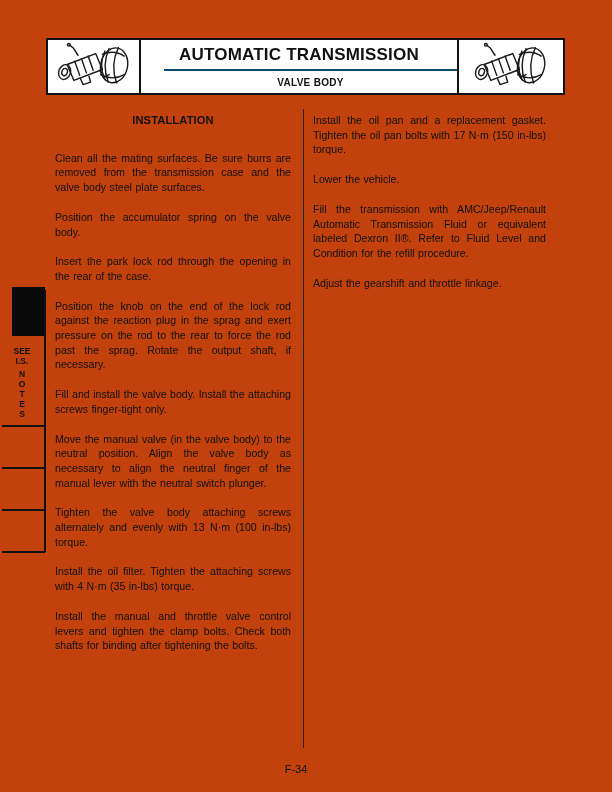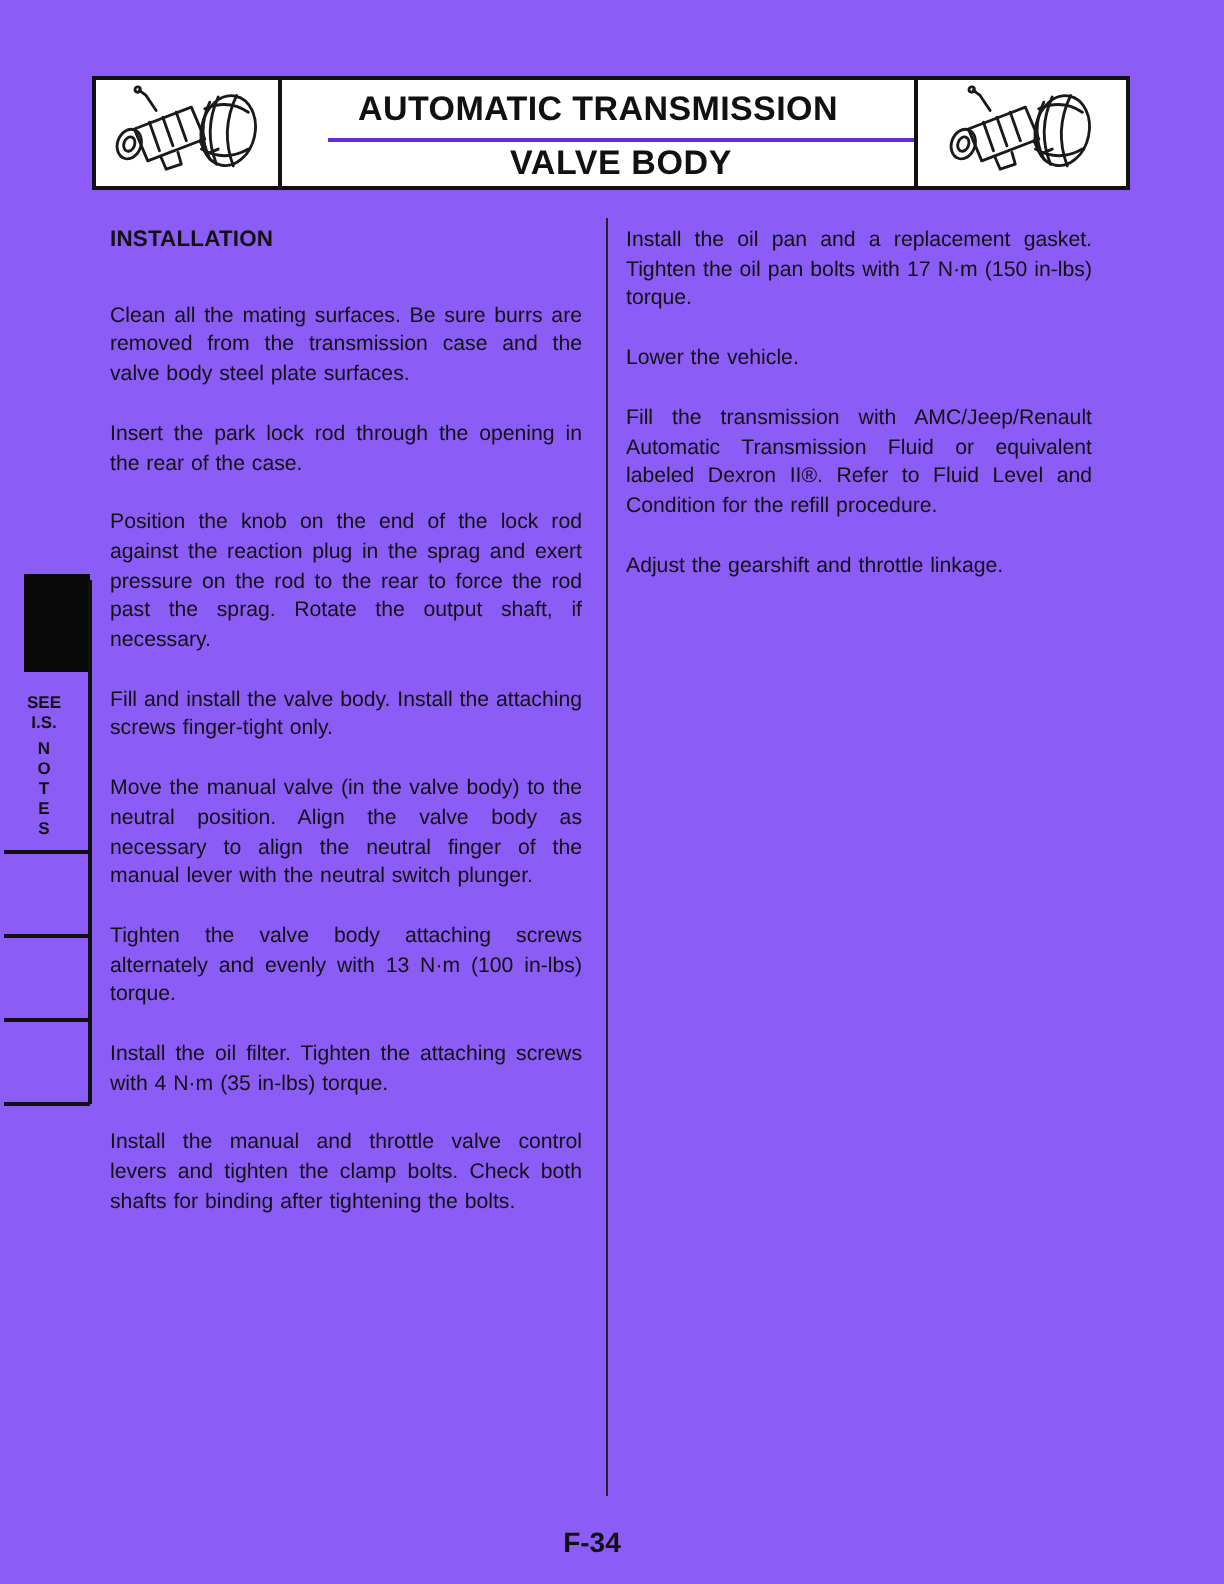--- a/index.html
+++ b/index.html
@@ -2,21 +2,21 @@
 <html><head>
 <meta charset="utf-8">
 <style>
   * { margin: 0; padding: 0; box-sizing: border-box; }
   html, body { background: #e8e8e8; }
   .page {
     position: relative;
     width: 612px;
     height: 792px;
     margin: 0 auto;
-    background: #8b5cf6;
+    background: #c2410c;
     font-family: "Liberation Sans", sans-serif;
     color: #111111;
     overflow: hidden;
   }
 
   
   .header-box {
     position: absolute;
     left: 46px; top: 38px;
     width: 519px; height: 57px;
@@ -44,26 +44,26 @@
     height: 29px;
     display: flex;
     align-items: center;
     justify-content: center;
     font-weight: bold;
     font-size: 17px;
     letter-spacing: 0.2px;
   }
   .header-subtitle-row {
     flex: 1;
-    border-top: 2px solid #6d28d9;
+    border-top: 2px solid #0c4a6e;
     display: flex;
     align-items: center;
     justify-content: center;
     font-weight: bold;
-    font-size: 17px;
+    font-size: 10px;
     letter-spacing: 0.3px;
     margin-left: 23px;
   }
 
   
   .margin-black-box {
     position: absolute;
     left: 12px; top: 287px;
     width: 33px; height: 49px;
     background: #0a0a0a;
@@ -114,35 +114,36 @@
     font-size: 10.6px;
     line-height: 14.7px;
   }
   .col-left  { left: 55px;  width: 236px; }
   .col-right { left: 313px; width: 233px; }
   .col-heading {
     font-weight: bold;
     font-size: 11.2px;
     letter-spacing: 0.1px;
     margin-bottom: 23px;
+    text-align: center;
   }
   .col p {
     text-align: justify;
     margin-bottom: 15px;
     word-spacing: 0.5px;
   }
 
   
   .footer {
     position: absolute;
     left: 0; top: 763px;
     width: 592px;
     text-align: center;
-    font-weight: bold;
-    font-size: 14px;
+    font-weight: normal;
+    font-size: 11px;
   }
 </style>
 </head>
 <body>
 
 <div class="page">
 
   <div class="header-box">
     <div class="icon-cell">
       <svg viewBox="0 0 100 62" aria-hidden="true">
@@ -200,20 +201,21 @@
   <div class="margin-tick" style="top:467px"></div>
   <div class="margin-tick" style="top:509px"></div>
   <div class="margin-tick" style="top:551px"></div>
 
   <div class="center-divider"></div>
 
   <div class="col col-left">
     <div class="col-heading">INSTALLATION</div>
     <div>
         <p>Clean all the mating surfaces. Be sure burrs are removed from the transmission case and the valve body steel plate surfaces.</p>
+        <p>Position the accumulator spring on the valve body.</p>
         <p>Insert the park lock rod through the opening in the rear of the case.</p>
         <p>Position the knob on the end of the lock rod against the reaction plug in the sprag and exert pressure on the rod to the rear to force the rod past the sprag. Rotate the output shaft, if necessary.</p>
         <p>Fill and install the valve body. Install the attaching screws finger-tight only.</p>
         <p>Move the manual valve (in the valve body) to the neutral position. Align the valve body as necessary to align the neutral finger of the manual lever with the neutral switch plunger.</p>
         <p>Tighten the valve body attaching screws alternately and evenly with 13 N·m (100 in-lbs) torque.</p>
         <p>Install the oil filter. Tighten the attaching screws with 4 N·m (35 in-lbs) torque.</p>
         <p>Install the manual and throttle valve control levers and tighten the clamp bolts. Check both shafts for binding after tightening the bolts.</p>
       </div>
   </div>
 

